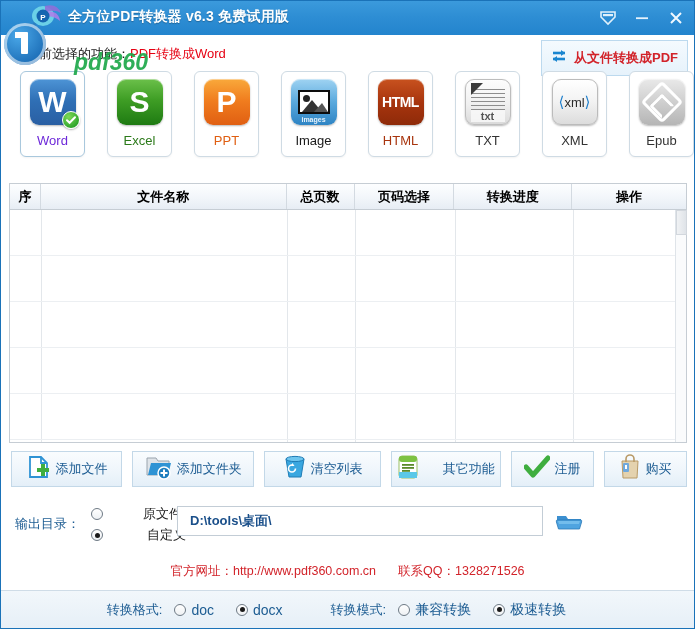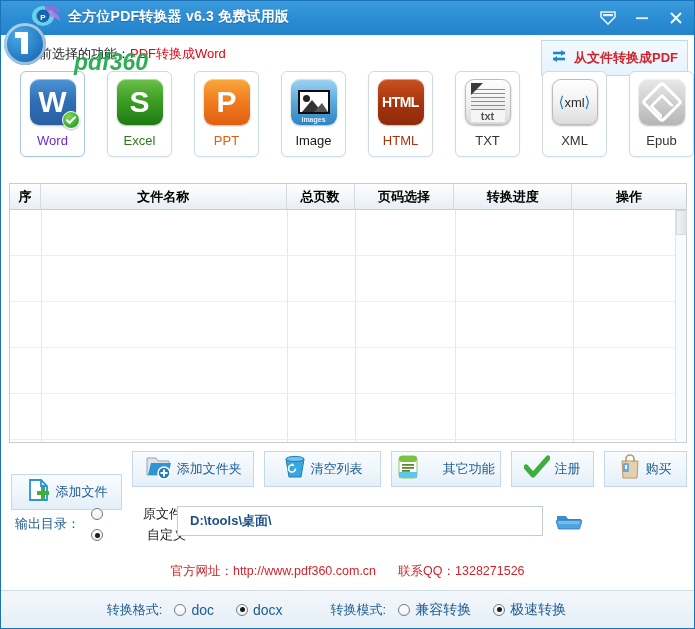--- a/index.html
+++ b/index.html
@@ -191,21 +191,21 @@
   }
   .actbtn {
     height: 36px;
     background: linear-gradient(to bottom, #f9fcfe, #eef5fb 60%, #e4eff8);
     border: 1px solid #c3d8e8;
     display: flex; align-items: center; justify-content: center; gap: 4px;
     padding: 0 7px;
     cursor: pointer;
   }
   .actbtn .lbl { font-size: 13px; color: #1c5c92; white-space: nowrap; }
-  .ab-1 { width: 118px; margin-top: 23px; } .ab-2 { width: 130px; } .ab-3 { width: 124px; }
+  .ab-1 { width: 118px; } .ab-2 { width: 130px; } .ab-3 { width: 124px; }
   .ab-4 { width: 110px; gap: 24px; } .ab-5 { width: 88px; }  .ab-6 { width: 88px; }
 
   
   .outrow { position: absolute; left: 0; top: 498px; width: 693px; height: 52px; }
   .outlabel { position: absolute; left: 14px; top: 16px; font-size: 13px; color: #1c5c92; white-space: nowrap; }
   .radio-o { position: absolute; display: flex; align-items: center; gap: 5px; cursor: pointer; font-size: 13px; color: #222; }
   .rb { width: 12px; height: 12px; border-radius: 50%; border: 1px solid #6e7a85;
         background: linear-gradient(to bottom,#fff,#eef1f4); position: relative; flex: 0 0 auto; }
   .rb.on::after { content: ""; position: absolute; left: 2.5px; top: 2.5px; width: 5px; height: 5px;
         border-radius: 50%; background: #1a1a1a; }

